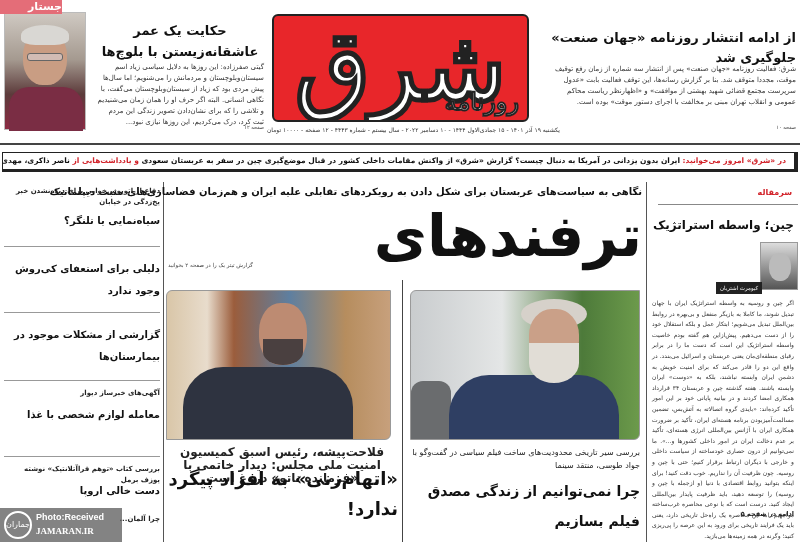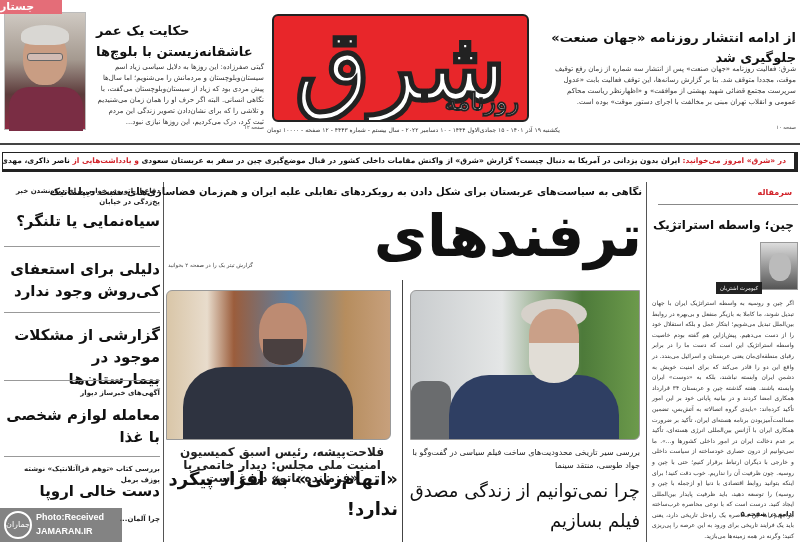--- a/index.html
+++ b/index.html
@@ -16,22 +16,22 @@
 #logo-sub{position:absolute;right:8px;bottom:4px;font-family:"DejaVu Serif",serif;font-size:24px;font-weight:bold;color:#fff;-webkit-text-stroke:1px #222;}
 #dateline{left:260px;top:126px;width:300px;font-size:6px;color:#333;text-align:right;white-space:nowrap;}
 #mast-rule{left:0;top:143px;width:800px;height:2px;background:#444;}
 
 
 #teaser-left-photo{left:4px;top:12px;width:82px;height:118px;background:linear-gradient(180deg,#cfc9c2 0%,#a59a90 40%,#5c3b3b 70%,#8b2a42 100%);border:1px solid #bbb;}
 #teaser-left-photo .face{position:absolute;left:18px;top:18px;width:44px;height:54px;border-radius:45%;background:#c99d83;}
 #teaser-left-photo .hair{position:absolute;left:16px;top:12px;width:48px;height:20px;border-radius:50% 50% 30% 30%;background:#d9d7d3;}
 #teaser-left-photo .glasses{position:absolute;left:22px;top:40px;width:36px;height:8px;border:1px solid #666;border-radius:3px;background:rgba(220,220,230,.5);}
 #teaser-left-photo .body{position:absolute;left:4px;top:74px;width:74px;height:44px;border-radius:20px 20px 0 0;background:#7a2d44;}
-#badge-left{left:0;top:0;width:62px;height:14px;background:#e46d78;color:#fff;font-size:11px;font-weight:bold;text-align:left;line-height:14px;}
-#teaser-left-title{left:96px;top:20px;width:168px;font-size:13px;line-height:21px;font-weight:bold;text-align:left;}
+#badge-left{left:0;top:0;width:62px;height:14px;background:#e46d78;color:#fff;font-size:11px;font-weight:bold;text-align:right;line-height:14px;}
+#teaser-left-title{left:96px;top:20px;width:168px;font-size:13px;line-height:21px;font-weight:bold;text-align:center;}
 #teaser-left-body{left:96px;top:62px;width:168px;}
 #teaser-left-page{left:96px;top:124px;width:168px;}
 
 
 #teaser-right-title{left:544px;top:28px;width:252px;font-size:13px;line-height:20px;font-weight:bold;text-align:right;}
 #teaser-right-body{left:544px;top:64px;width:252px;}
 #teaser-right-page{left:544px;top:124px;width:252px;}
 
 
 #ticker{left:2px;top:152px;width:796px;height:20px;border:1px solid #222;border-right:4px solid #222;border-bottom:3px solid #222;font-size:7.5px;line-height:16px;padding-right:8px;text-align:right;white-space:nowrap;overflow:hidden;font-weight:bold;}
@@ -64,45 +64,45 @@
 #photo-b{left:410px;top:290px;width:230px;height:150px;background:linear-gradient(90deg,#c9ccce 0%,#e4e6e6 40%,#4d7a3a 75%,#6c9a4b 100%);}
 #photo-b .face{position:absolute;left:118px;top:18px;width:50px;height:58px;border-radius:45%;background:#caa088;}
 #photo-b .hair{position:absolute;left:110px;top:8px;width:66px;height:30px;border-radius:50%;background:#d6d1ca;}
 #photo-b .beard{position:absolute;left:118px;top:52px;width:50px;height:40px;border-radius:0 0 50% 50%;background:#e1ddd6;}
 #photo-b .suit{position:absolute;left:38px;top:84px;width:170px;height:66px;border-radius:40px 40px 0 0;background:#2f3f63;}
 #photo-b .chair{position:absolute;left:0;top:90px;width:40px;height:60px;background:#6a6c6e;border-radius:12px 12px 0 0;}
 
 #story-a-kicker{left:166px;top:446px;width:232px;font-size:12px;line-height:13px;font-weight:bold;text-align:center;color:#222;}
 #story-a-title{left:166px;top:464px;width:232px;font-size:18px;line-height:30px;font-weight:bold;text-align:right;}
 #story-b-kicker{left:406px;top:446px;width:234px;font-size:8px;line-height:13px;font-weight:normal;text-align:right;color:#222;}
-#story-b-title{left:406px;top:476px;width:234px;font-size:18px;line-height:30px;font-weight:normal;text-align:right;}
+#story-b-title{left:406px;top:476px;width:234px;font-size:14px;line-height:30px;font-weight:bold;text-align:right;}
 
 
 .lc-kicker{font-size:7px;line-height:11px;color:#222;font-weight:bold;text-align:right;}
-.lc-title{font-size:15px;line-height:22px;font-weight:bold;text-align:right;}
+.lc-title{font-size:10px;line-height:22px;font-weight:bold;text-align:right;}
 .lc-sep{height:1px;background:#999;}
 #lc1-kicker{left:4px;top:186px;width:156px;}
 #lc1-title{left:4px;top:210px;width:156px;}
 #lc-sep1{left:4px;top:246px;width:156px;}
 #lc2-title{left:4px;top:258px;width:156px;}
 #lc-sep2{left:4px;top:312px;width:156px;}
 #lc3-title{left:4px;top:324px;width:156px;}
 #lc-sep3{left:4px;top:380px;width:156px;}
 #lc4-kicker{left:4px;top:388px;width:156px;}
 #lc4-title{left:4px;top:404px;width:156px;}
 #lc-sep4{left:4px;top:456px;width:156px;}
 #lc5-kicker{left:4px;top:464px;width:156px;}
 #lc5-title{left:4px;top:480px;width:156px;}
 #lc6-kicker{left:4px;top:514px;width:156px;}
 
 
 #watermark{left:0;top:508px;width:122px;height:34px;background:rgba(90,90,90,.75);direction:ltr;}
 #watermark-logo{position:absolute;left:4px;top:3px;width:28px;height:28px;border:2px solid #fff;border-radius:50%;color:#fff;font-size:8px;text-align:center;line-height:24px;}
 #watermark-line1{position:absolute;left:36px;top:4px;color:#fff;font-size:9px;font-weight:bold;font-family:"Liberation Sans",sans-serif;}
-#watermark-line2{position:absolute;left:36px;top:18px;color:#fff;font-size:9px;font-weight:bold;font-family:Liberation Sans, sans-serif;}
+#watermark-line2{position:absolute;left:36px;top:18px;color:#fff;font-size:9px;font-weight:bold;font-family:Liberation Serif, serif;}
 </style>
 </head>
 <body>
 
 <div id="masthead" class="abs">
   <div id="logo-box" class="abs">
     <div id="logo-text">شرق</div>
     <div id="logo-sub">روزنامه</div>
   </div>
   <div id="dateline" class="abs">یکشنبه ۱۹ آذر ۱۴۰۱ - ۱۵ جمادی‌الاول ۱۴۴۴ - ۱۰ دسامبر ۲۰۲۲ - سال بیستم - شماره ۴۴۴۳ - ۱۲ صفحه - ۱۰۰۰۰ تومان</div>

